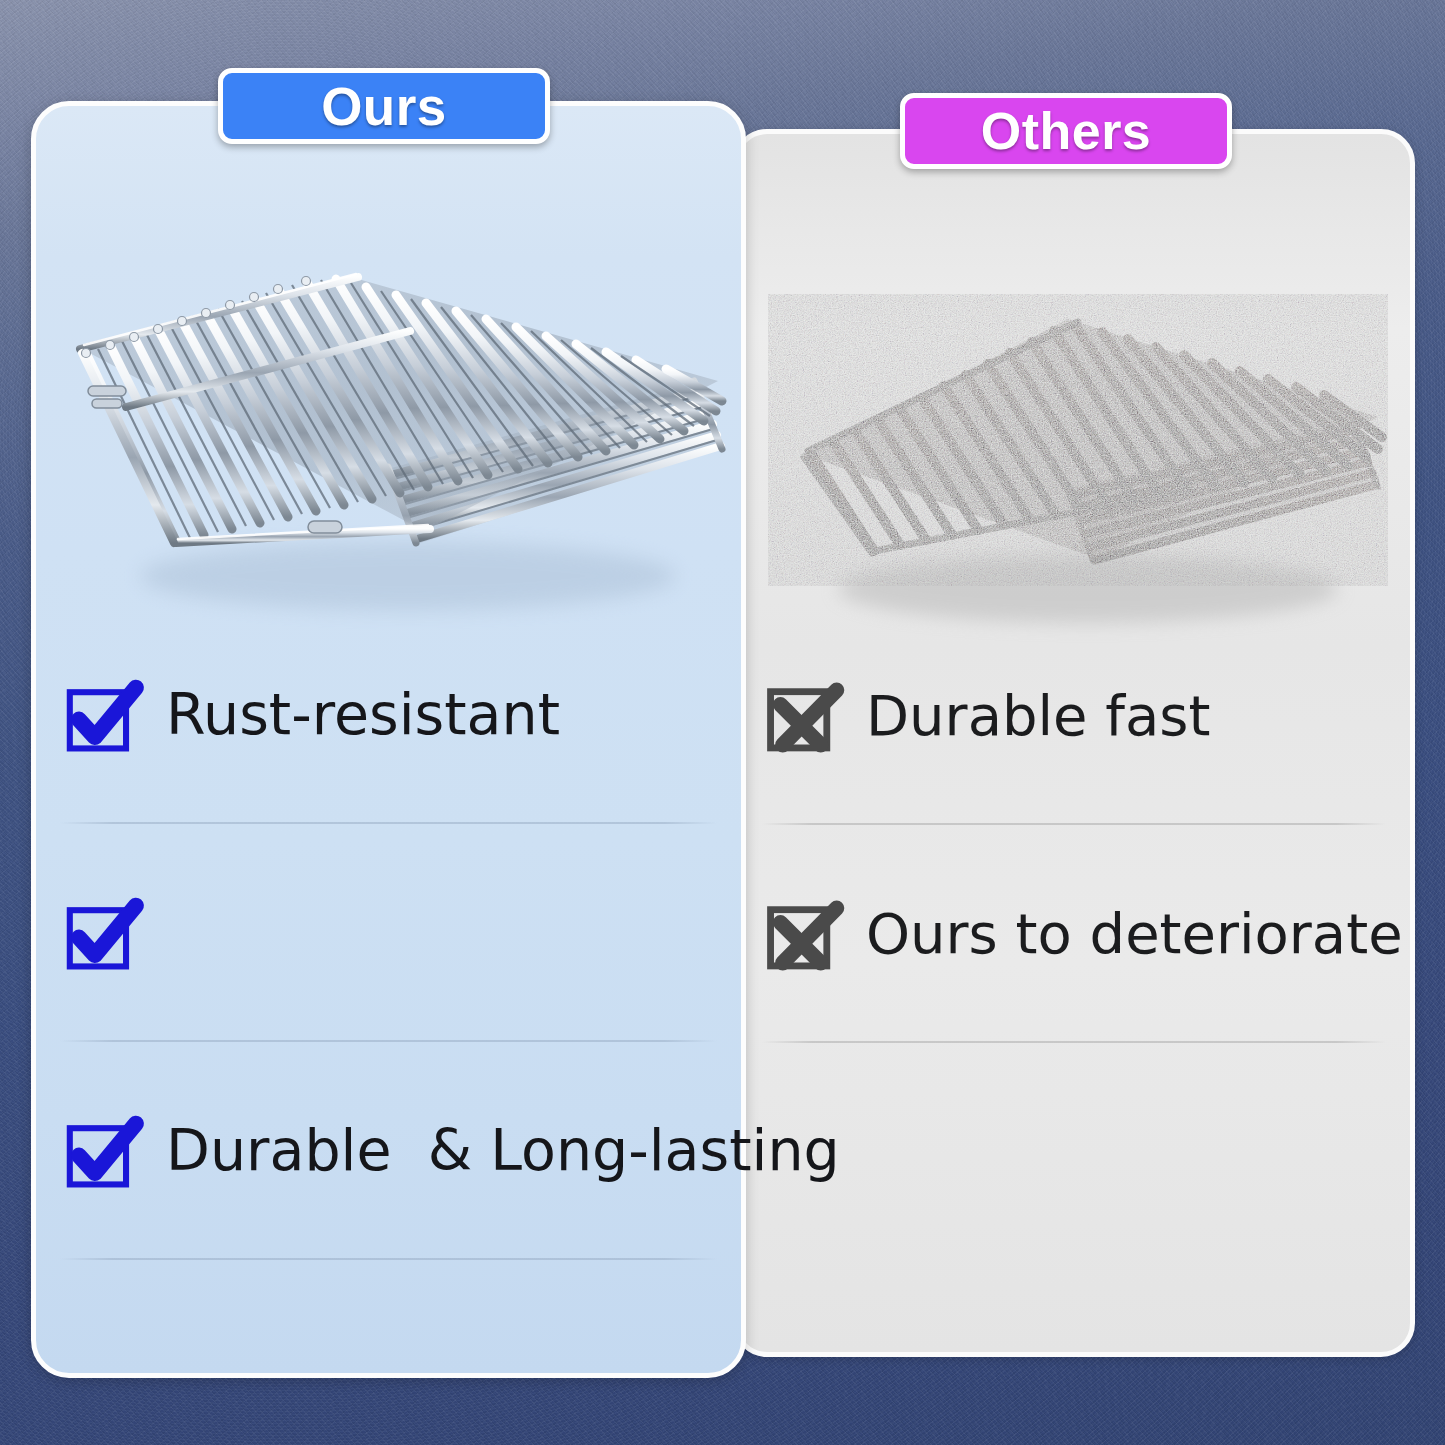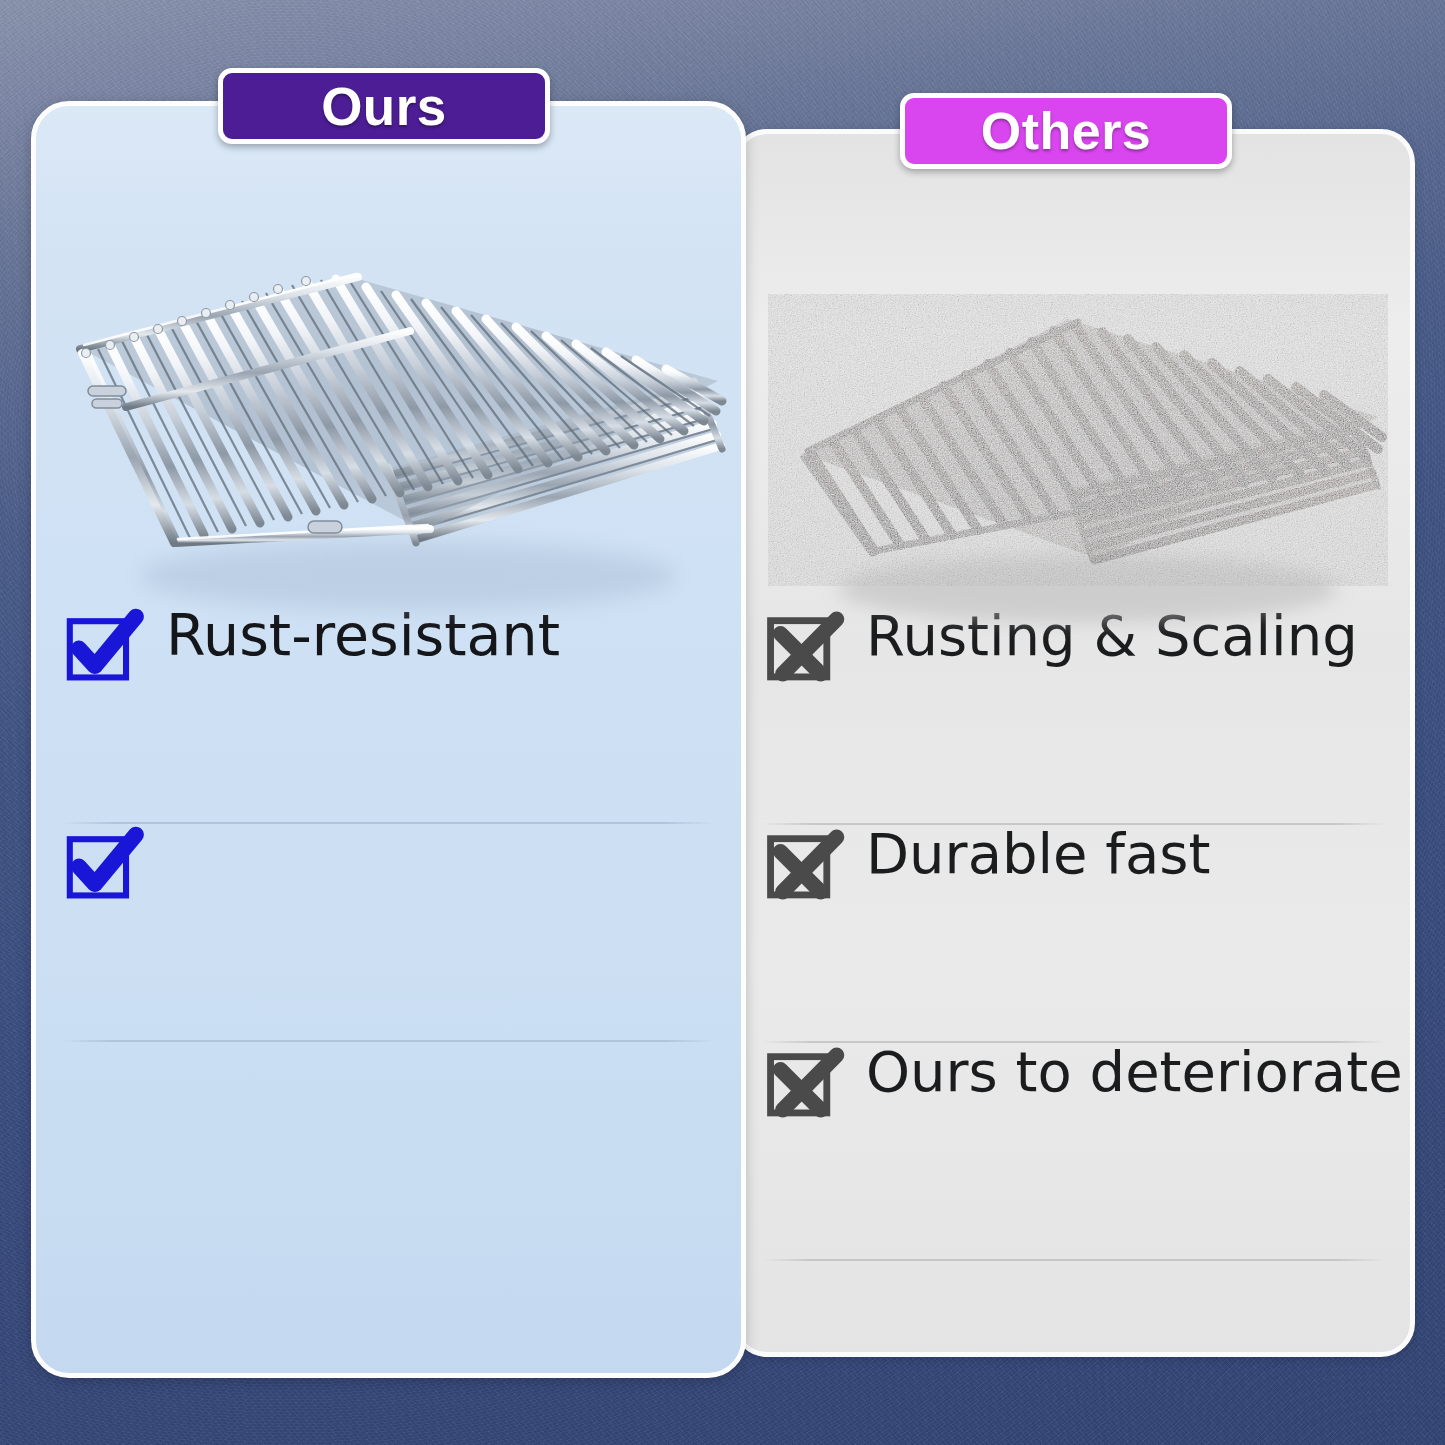--- a/index.html
+++ b/index.html
@@ -92,21 +92,21 @@
     text-shadow: 0 2px 3px rgba(0,0,0,0.35);
     box-shadow: 0 3px 7px rgba(0,0,0,0.30);
     z-index: 10;
     white-space: nowrap;
   }
   #badge-ours {
     left: 218px;
     top: 68px;
     width: 332px;
     height: 76px;
-    background: #4c1d95;
+    background: #3b82f6;
     font-size: 53px;
   }
   #badge-others {
     left: 900px;
     top: 93px;
     width: 332px;
     height: 76px;
     background: #d946ef;
     font-size: 52px;
   }
@@ -136,21 +136,21 @@
     position: absolute;
     left: 0;
     right: 0;
   }
   #list-ours { top: 500px; }
   #list-others { top: 473px; }
 
   .feature-row {
     position: relative;
     display: flex;
-    align-items: flex-start;
+    align-items: center;
     height: 218px;
     padding-left: 30px;
     box-sizing: border-box;
   }
   #list-others .feature-row { padding-left: 28px; }
 
   .feature-row::after {
     content: "";
     position: absolute;
     left: 24px;
@@ -297,30 +297,20 @@
             <circle cx="242" cy="94" r="5"></circle>
           <circle cx="264" cy="83" r="5"></circle>
             <circle cx="286" cy="72" r="5"></circle>
         </g>
       </g>
     </svg>
   </div>
 
   <div class="feature-list" id="list-others">
 
-    <div class="feature-row">
-      <span class="mark">
-        <svg viewBox="0 0 100 100" aria-hidden="true">
-          <rect x="6" y="18" width="74" height="74" fill="none" stroke="#4a4a4a" stroke-width="9"></rect>
-          <path d="M19 35 L72 88" stroke="#4a4a4a" stroke-width="20" stroke-linecap="round"></path>
-          <path d="M93 16 L22 88" stroke="#4a4a4a" stroke-width="20" stroke-linecap="round" stroke-linejoin="round"></path>
-        </svg>
-      </span>
-      <span class="feature-label">Rusting &amp; Scaling</span>
-    </div>
 
     <div class="feature-row">
       <span class="mark">
         <svg viewBox="0 0 100 100" aria-hidden="true">
           <rect x="6" y="18" width="74" height="74" fill="none" stroke="#4a4a4a" stroke-width="9"></rect>
           <path d="M19 35 L72 88" stroke="#4a4a4a" stroke-width="20" stroke-linecap="round"></path>
           <path d="M93 16 L22 88" stroke="#4a4a4a" stroke-width="20" stroke-linecap="round" stroke-linejoin="round"></path>
         </svg>
       </span>
       <span class="feature-label">Durable fast</span>
@@ -493,18 +483,27 @@
 
     <div class="feature-row">
       <span class="mark">
         <svg viewBox="0 0 100 100" aria-hidden="true">
           <rect x="5" y="20" width="74" height="74" fill="none" stroke="#1a16d8" stroke-width="8"></rect>
           <path d="M17 56 L38 79 L92 14" fill="none" stroke="#1a16d8" stroke-width="21" stroke-linecap="round" stroke-linejoin="round"></path>
         </svg>
       </span>
     </div>
 
+    <div class="feature-row">
+      <span class="mark">
+        <svg viewBox="0 0 100 100" aria-hidden="true">
+          <rect x="5" y="20" width="74" height="74" fill="none" stroke="#1a16d8" stroke-width="8"></rect>
+          <path d="M17 56 L38 79 L92 14" fill="none" stroke="#1a16d8" stroke-width="21" stroke-linecap="round" stroke-linejoin="round"></path>
+        </svg>
+      </span>
+      <span class="feature-label">Durable  &amp; Long-lasting</span>
+    </div>
 
   </div>
 </div>
 
 <div class="badge" id="badge-ours">Ours</div>
 <div class="badge" id="badge-others">Others</div>
 
 </body></html>

